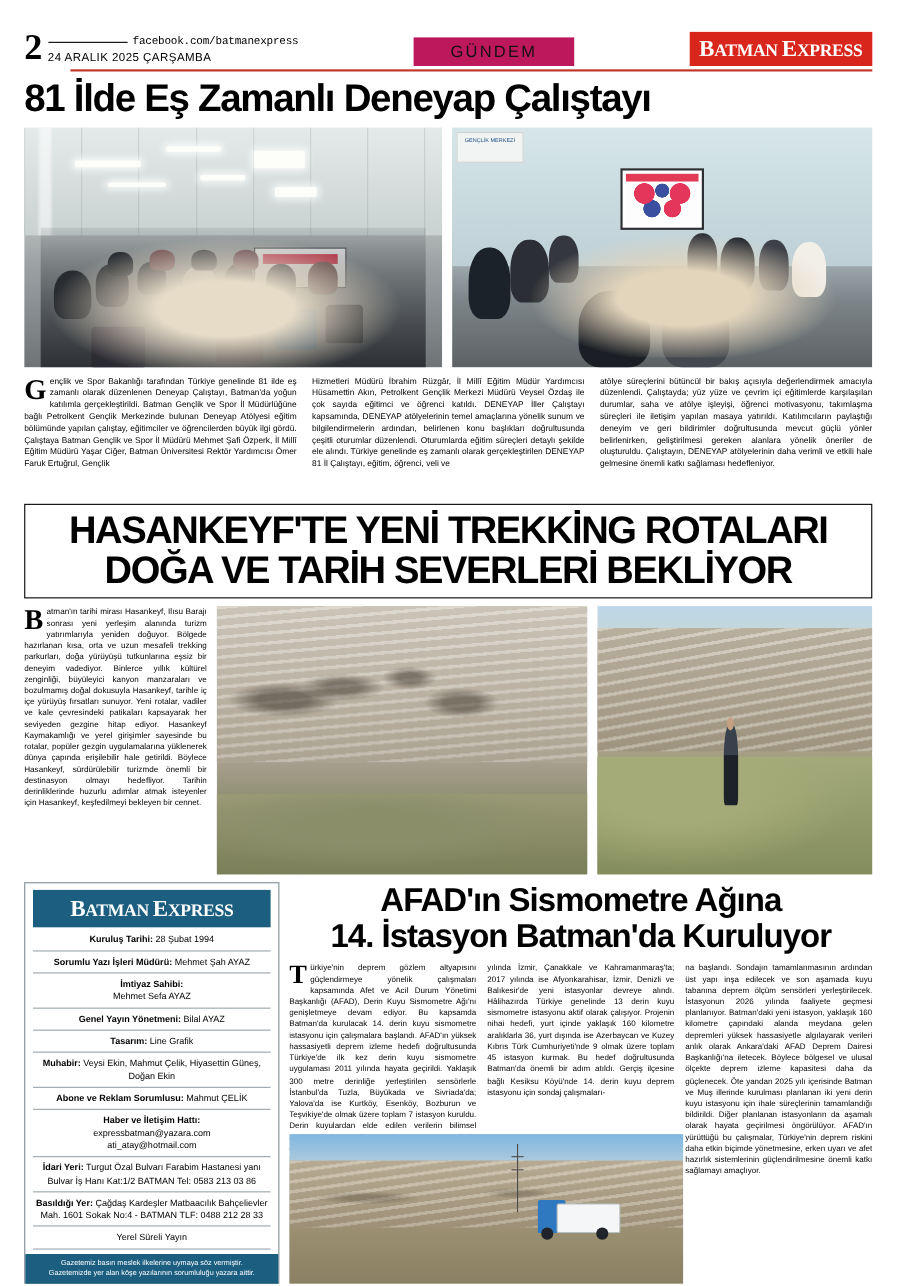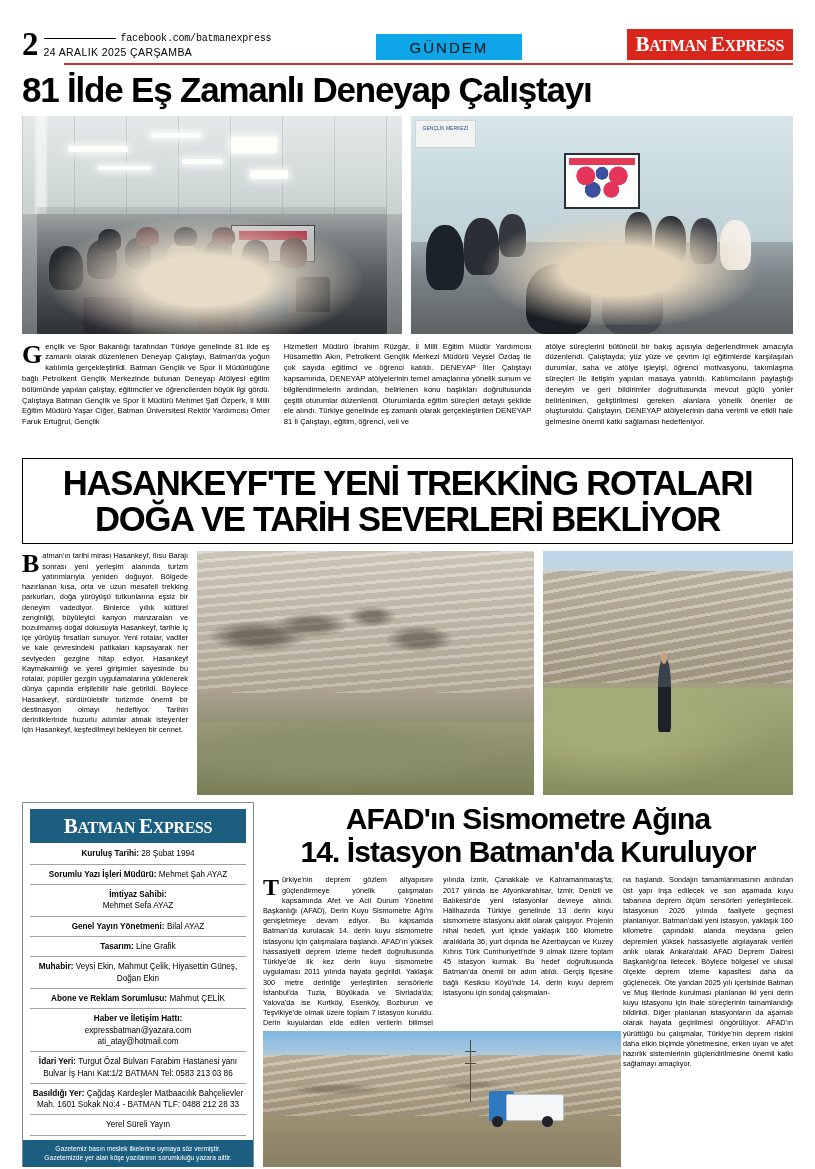--- a/index.html
+++ b/index.html
@@ -65,21 +65,21 @@
   }
   .section-wrap {
     flex: 1;
     display: flex;
     align-items: flex-end;
     justify-content: center;
     height: 100%;
     position: relative;
   }
   .section-tag {
-    background: #0ea5e9;
+    background: #be185d;
     font-size: 15px;
     letter-spacing: 2px;
     padding: 5px 34px 4px 34px;
     font-family: "Liberation Sans", sans-serif;
     color: #111;
     margin-bottom: 0px;
   }
   .logo-box {
     background: #d9261c;
     color: #fff;

